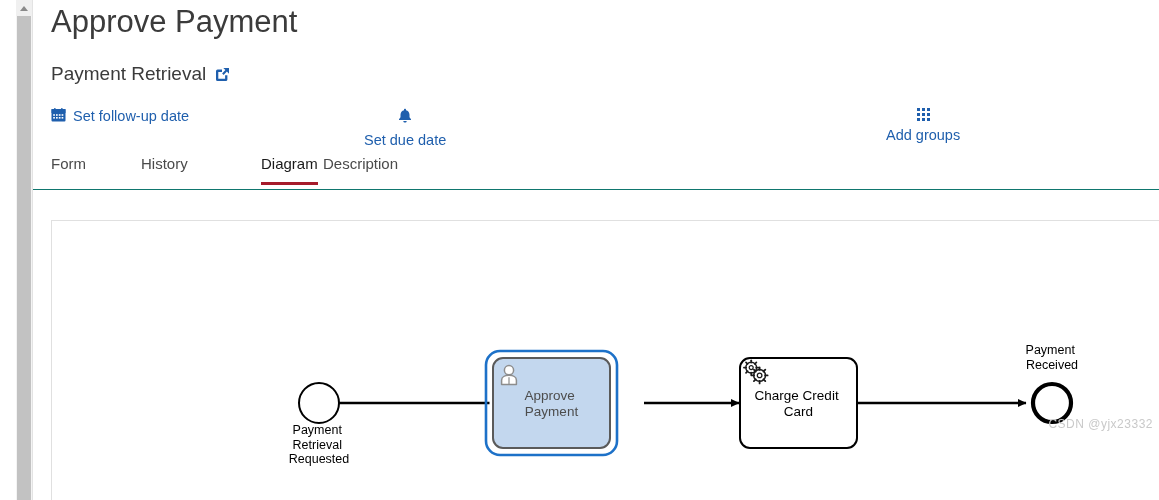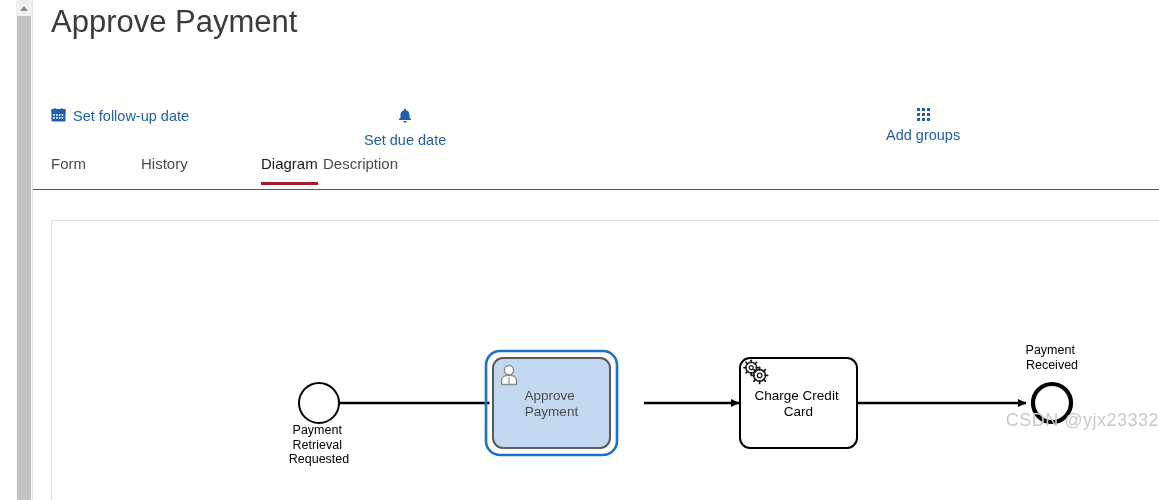--- a/index.html
+++ b/index.html
@@ -166,42 +166,51 @@
     border: 1px solid #e0e0e0;
     border-bottom: none;
     background: #ffffff;
     overflow: hidden;
   }
   #bpmn-svg { display: block; }
 
   
   #watermark {
     position: absolute;
-    right: 0;
+    right: 6px;
     bottom: 5px;
-    font-size: 18px;
+    font-size: 12px;
     color: #c9c9c9;
     letter-spacing: 0.5px;
     white-space: nowrap;
   }
 </style>
 </head>
 <body>
 
 <div id="leftgutter"></div>
 
 <div id="scrollbar">
   <div class="sb-arrow"></div>
   <div class="sb-thumb"></div>
 </div>
 
 <div id="content">
 
   <div id="page-title">Approve Payment</div>
 
+  <div id="subtitle-row">
+    <span id="subtitle-text">Payment Retrieval</span>
+    <span style="cursor:pointer;">
+      <svg class="ext-link-icon" width="17" height="17" viewBox="0 0 17 17" aria-hidden="true">
+        <path d="M2 5.2 A1.6 1.6 0 0 1 3.6 3.6 H8 V5.9 H4.3 V12.7 H11.1 V9.2 H13.4 V13.4 A1.6 1.6 0 0 1 11.8 15 H3.6 A1.6 1.6 0 0 1 2 13.4 Z" fill="#1f5fad"></path>
+        <path d="M9.3 2 H15 V7.7 L12.9 5.6 L9.6 8.9 L8.1 7.4 L11.4 4.1 Z" fill="#1f5fad"></path>
+      </svg>
+    </span>
+  </div>
 
   <div id="actions">
 
     <a class="action-link" id="act-followup">
       <span>
         <svg width="15" height="14" viewBox="0 0 15 14" aria-hidden="true">
           <rect x="0.5" y="1" width="14" height="12.5" rx="1" fill="#1f5fad"></rect>
           <rect x="0.5" y="1" width="14" height="4" fill="#1f5fad"></rect>
           <g fill="#ffffff">
             <rect x="2.2" y="6.2" width="1.7" height="1.6"></rect>

